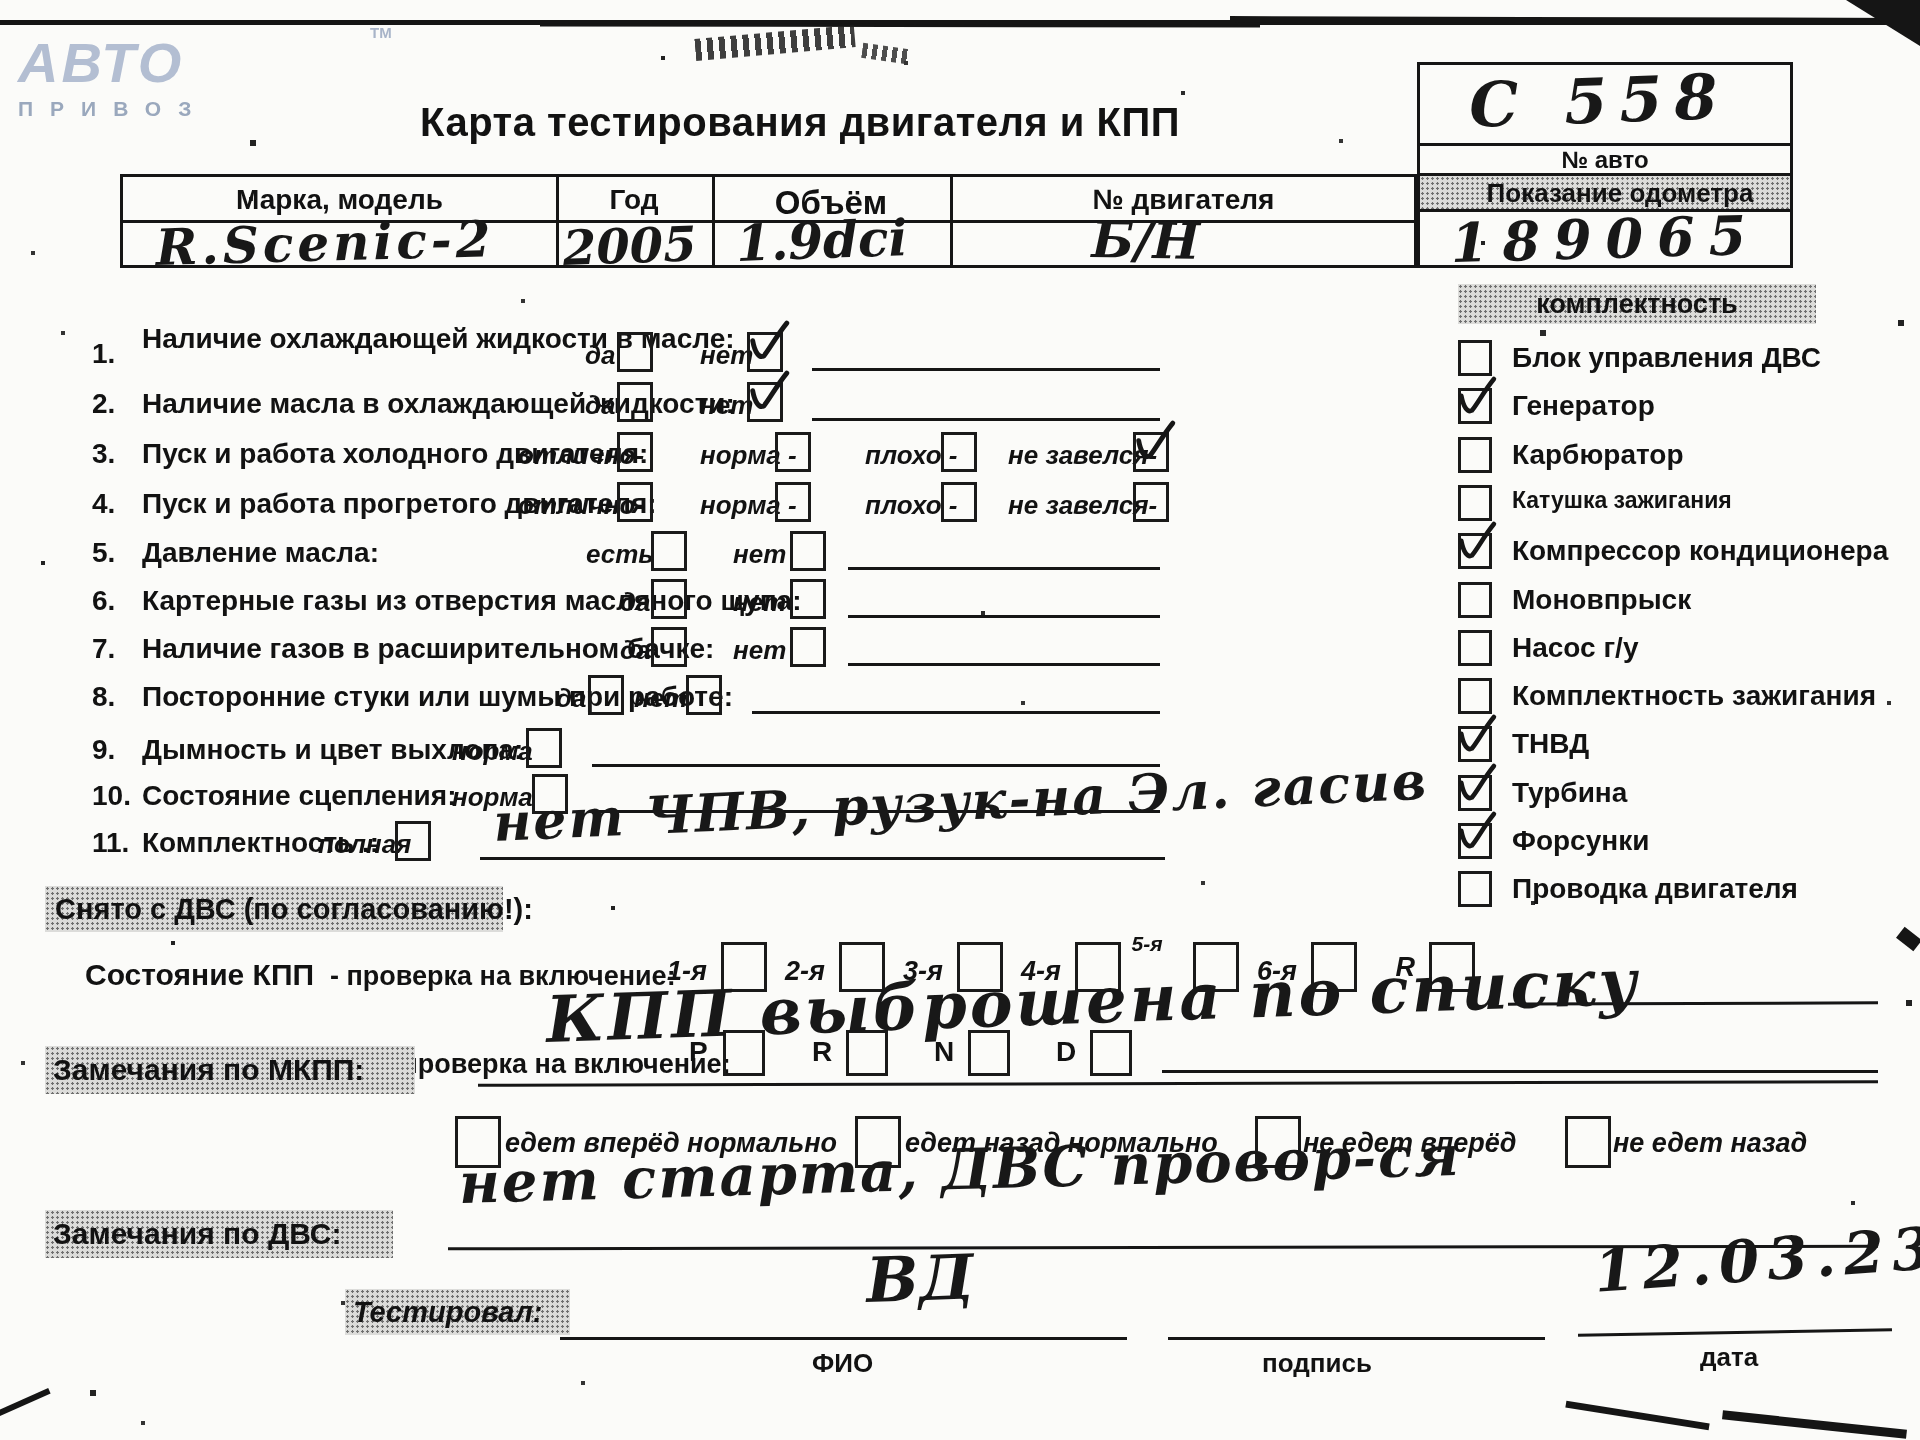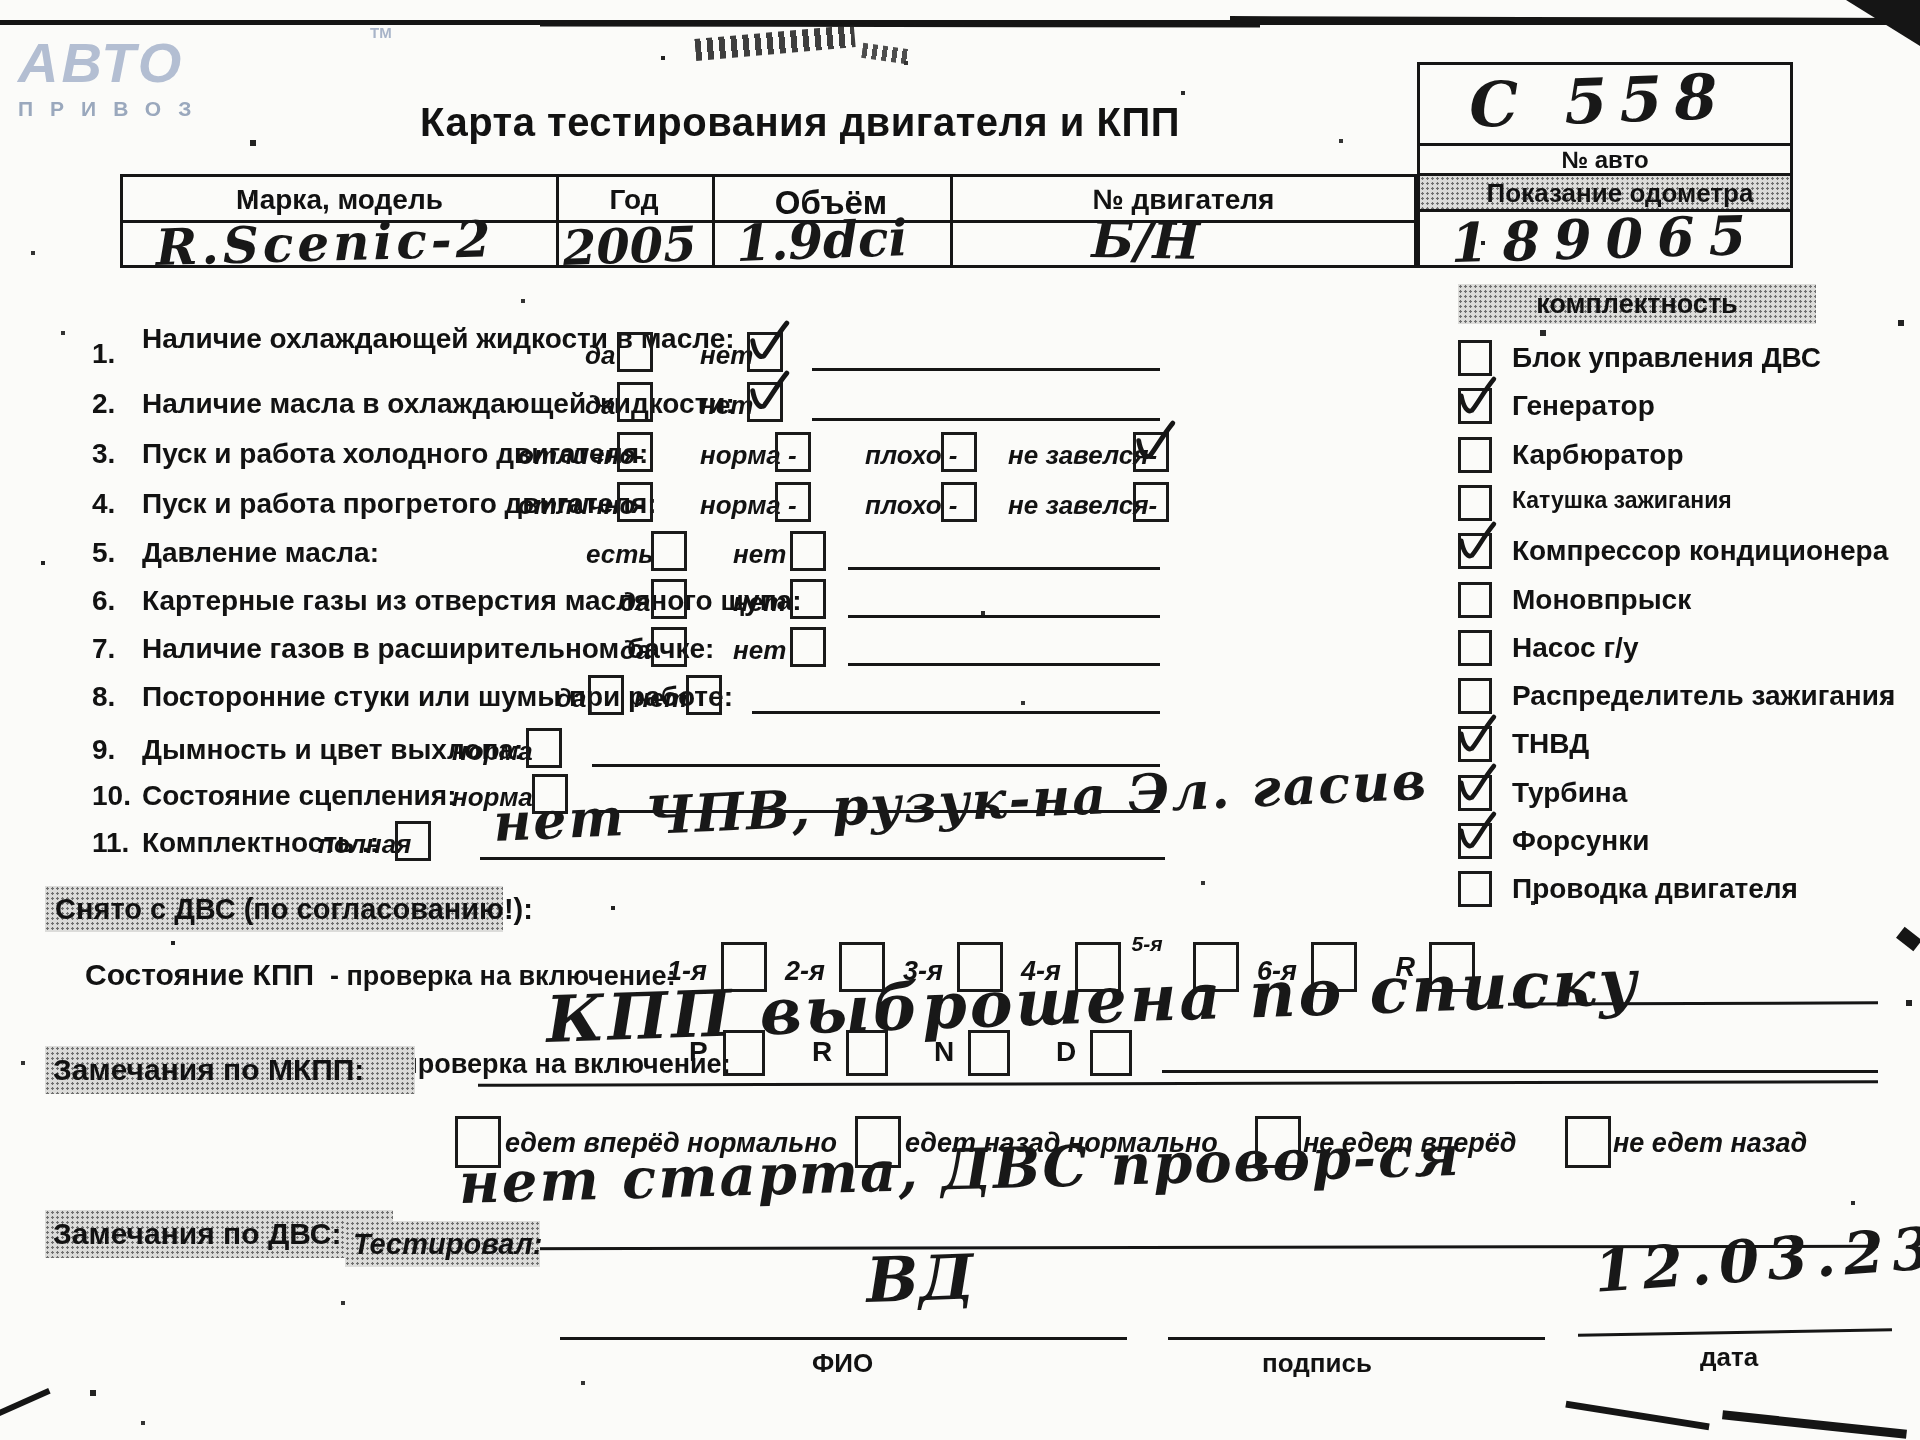--- a/index.html
+++ b/index.html
@@ -92,21 +92,21 @@
       <div class="cb" style="left: 1458px; top: 533px; width: 28px; height: 30px;"></div>
       <div class="lbl" style="left: 1512px; top: 535px; font-size: 28px;">Компрессор кондиционера</div>
       <svg viewBox="0 0 40 40" style="position: absolute; left: 1454px; top: 523px; width: 42px; height: 42px; overflow: visible; pointer-events: none;">
         <path d="M7 17 C9 28 13 33 17 31 C22 25 29 12 38 1" fill="none" stroke="#161616" stroke-width="4.4" stroke-linecap="round"></path>
       </svg>
       <div class="cb" style="left: 1458px; top: 582px; width: 28px; height: 30px;"></div>
       <div class="lbl" style="left: 1512px; top: 584px; font-size: 28px;">Моновпрыск</div>
       <div class="cb" style="left: 1458px; top: 630px; width: 28px; height: 30px;"></div>
       <div class="lbl" style="left: 1512px; top: 632px; font-size: 28px;">Насос г/у</div>
       <div class="cb" style="left: 1458px; top: 678px; width: 28px; height: 30px;"></div>
-      <div class="lbl" style="left: 1512px; top: 680px; font-size: 28px;">Распределитель зажигания</div>
+      <div class="lbl" style="left: 1512px; top: 680px; font-size: 28px;">Комплектность зажигания</div>
       <div class="cb" style="left: 1458px; top: 726px; width: 28px; height: 30px;"></div>
       <div class="lbl" style="left: 1512px; top: 728px; font-size: 28px;">ТНВД</div>
       <svg viewBox="0 0 40 40" style="position: absolute; left: 1454px; top: 716px; width: 42px; height: 42px; overflow: visible; pointer-events: none;">
         <path d="M7 17 C9 28 13 33 17 31 C22 25 29 12 38 1" fill="none" stroke="#161616" stroke-width="4.4" stroke-linecap="round"></path>
       </svg>
       <div class="cb" style="left: 1458px; top: 775px; width: 28px; height: 30px;"></div>
       <div class="lbl" style="left: 1512px; top: 777px; font-size: 28px;">Турбина</div>
       <svg viewBox="0 0 40 40" style="position: absolute; left: 1454px; top: 765px; width: 42px; height: 42px; overflow: visible; pointer-events: none;">
         <path d="M7 17 C9 28 13 33 17 31 C22 25 29 12 38 1" fill="none" stroke="#161616" stroke-width="4.4" stroke-linecap="round"></path>
       </svg>
@@ -258,21 +258,21 @@
       <div class="cb" style="left: 1255px; top: 1116px; width: 40px; height: 46px;"></div>
       <div class="opt" style="left: 1303px; top: 1128px; font-size: 27px;">не едет вперёд</div>
       <div class="cb" style="left: 1565px; top: 1116px; width: 40px; height: 46px;"></div>
       <div class="opt" style="left: 1613px; top: 1128px; font-size: 27px;">не едет назад</div>
     </div>
 
   <div class="halftone lbl" style="left:45px;top:1210px;width:348px;height:48px;font-size:30px;line-height:48px;padding-left:8px;box-sizing:border-box;">Замечания по ДВС:</div>
   <div class="hw" style="left:458px;top:1150px;font-size:56px;transform:rotate(-1.6deg);letter-spacing:2px;">нет старта,  ДВС  провор-ся</div>
   <div class="line" style="left:448px;top:1246px;width:1430px;transform:rotate(-.1deg);"></div>
 
-  <div class="halftone" style="position:absolute;left:345px;top:1221px;width:195px;height:46px;">
+  <div class="halftone" style="position:absolute;left:345px;top:1289px;width:225px;height:46px;">
     <span class="lbl" style="position:static;font-style:italic;font-size:29px;line-height:46px;padding-left:8px;display:block;">Тестировал:</span>
   </div>
   <div class="hw" style="left:865px;top:1244px;font-size:62px;transform:rotate(-2deg);">ВД</div>
   <div class="line" style="left:560px;top:1337px;width:567px;"></div>
   <div class="cap" style="left:812px;top:1348px;">ФИО</div>
   <div class="line" style="left:1168px;top:1337px;width:377px;"></div>
   <div class="cap" style="left:1262px;top:1348px;">подпись</div>
   <div class="hw" style="left:1592px;top:1238px;font-size:58px;letter-spacing:8px;transform:rotate(-4deg);">12.03.23</div>
   <div class="line" style="left:1578px;top:1331px;width:314px;transform:rotate(-1deg);"></div>
   <div class="cap" style="left:1700px;top:1342px;">дата</div>

